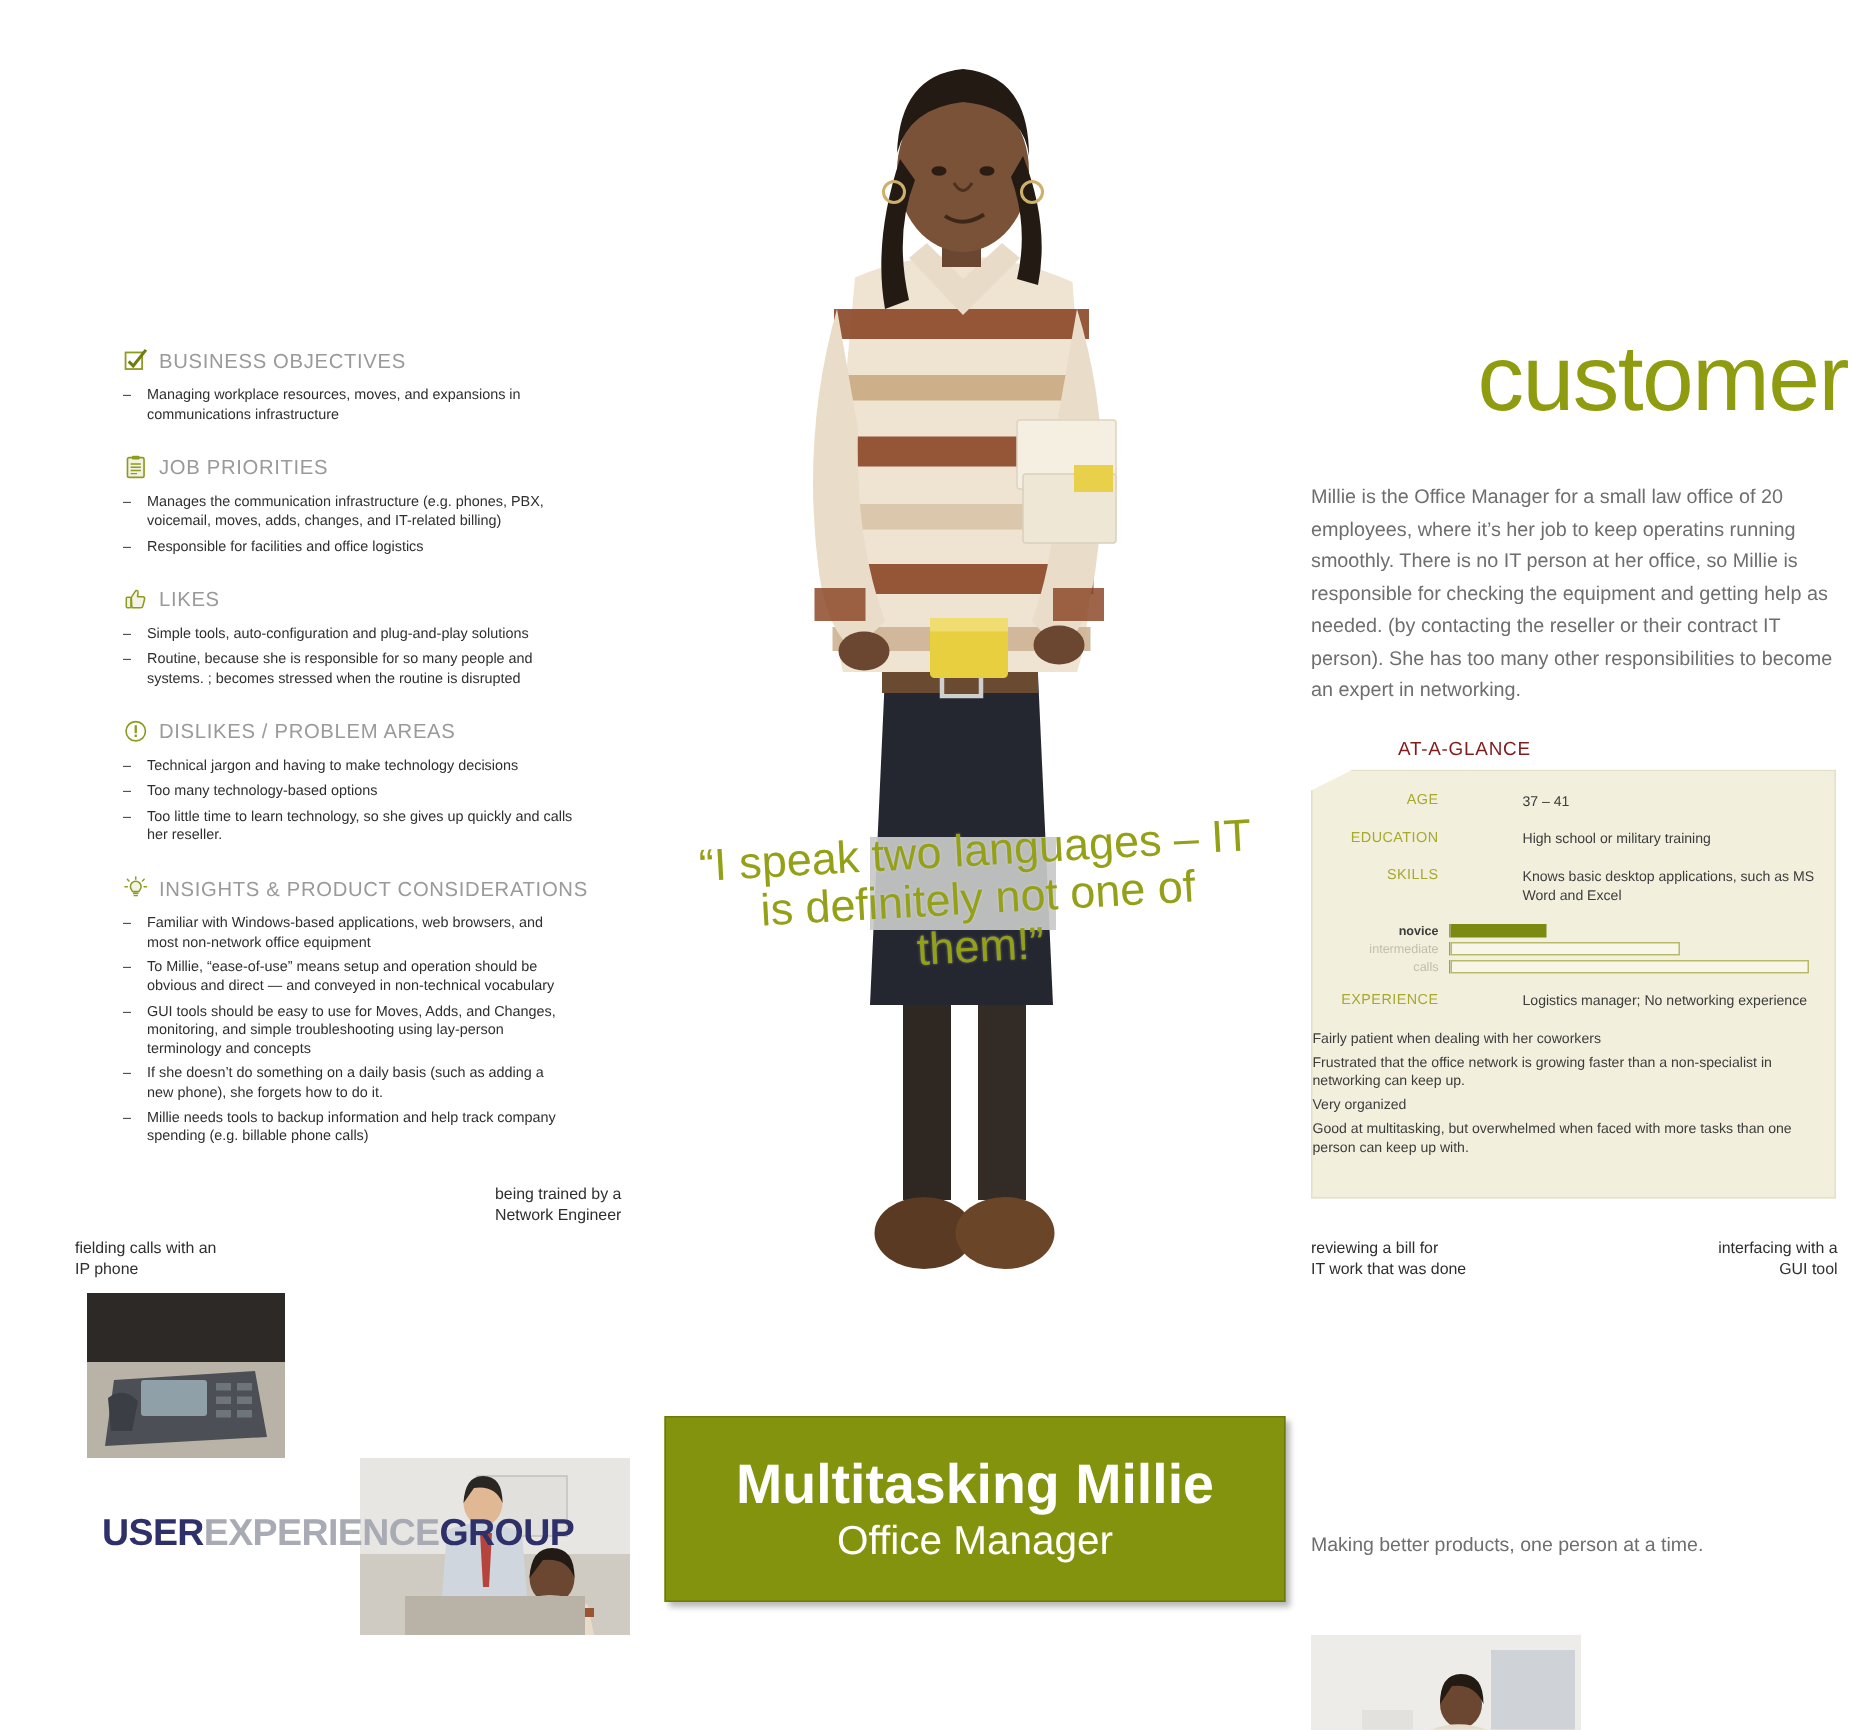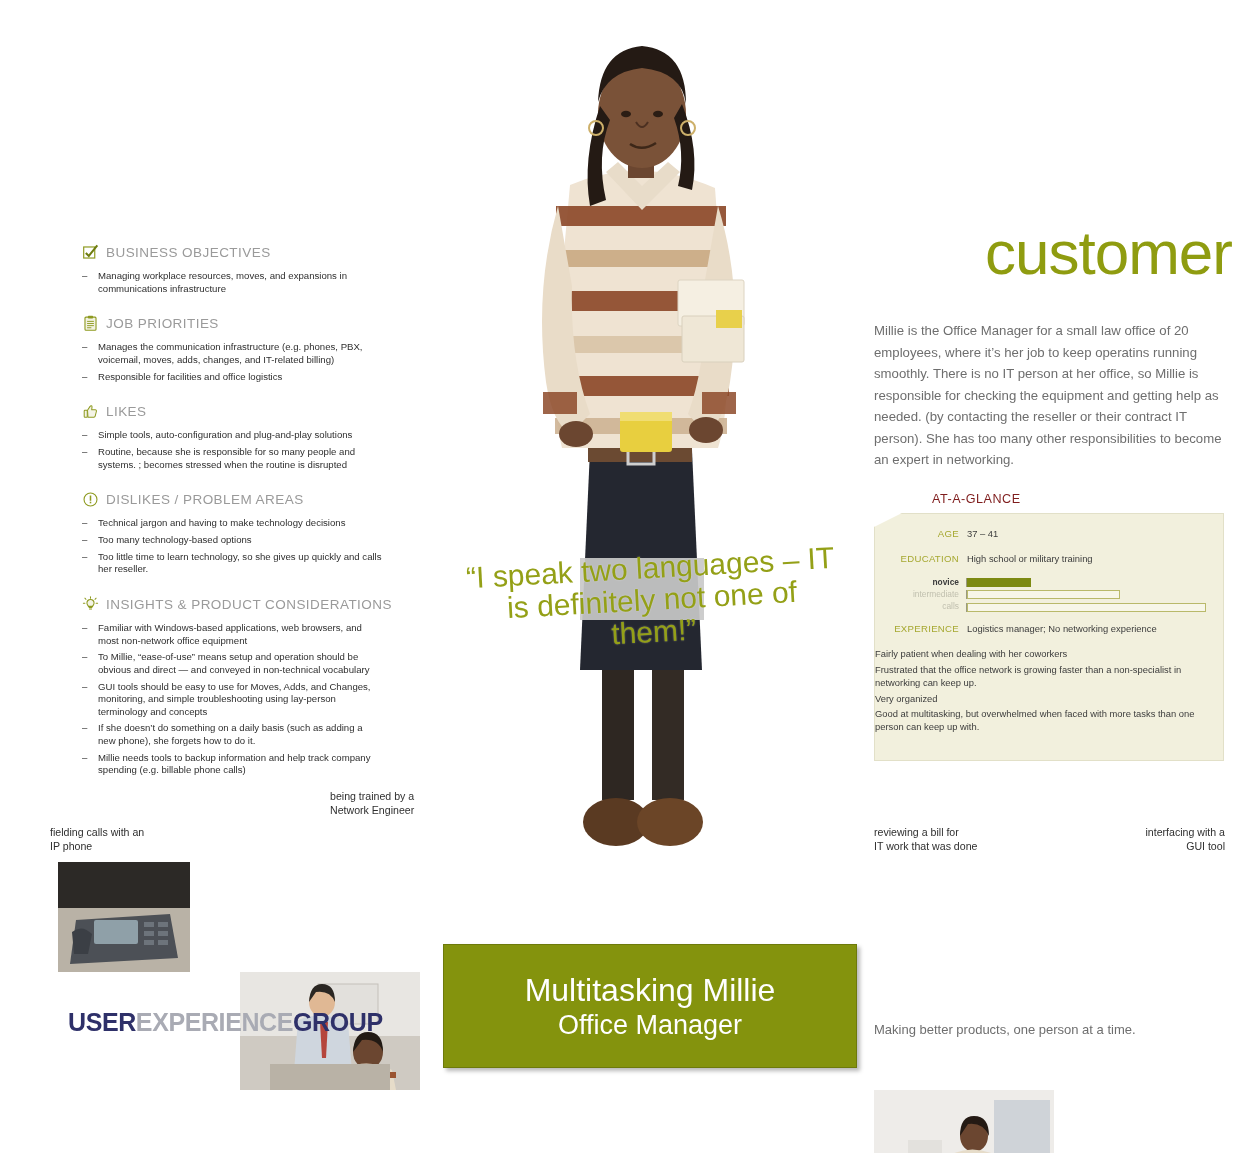--- a/index.html
+++ b/index.html
@@ -4,21 +4,21 @@
 <style>
   html,body{margin:0;padding:0;background:#ffffff;}
   body{
     width:1239px;height:1153px;position:relative;overflow:hidden;
     font-family:"Liberation Sans","DejaVu Sans",sans-serif;
     color:#3a3a3a;
   }
   .abs{position:absolute;}
 
   
-  #left-column{left:82px;top:244px;width:300px;}
+  #left-column{left:82px;top:232px;width:300px;}
   .section{margin-bottom:20px;}
   .section-head{display:flex;align-items:center;gap:7px;margin-bottom:9px;}
   .section-title{
     font-size:13.5px;letter-spacing:.45px;color:#9a9a9a;font-weight:400;
     white-space:nowrap;
   }
   .sec-icon{width:17px;height:17px;flex:0 0 17px;display:block;}
   .bullets{margin:0;padding:0;list-style:none;}
   .bullets li{
     display:flex;gap:7px;font-size:9.6px;line-height:1.32;color:#2f2f2f;
@@ -40,42 +40,42 @@
   }
 
   
   #name-plate{
     left:443px;top:944px;width:412px;height:122px;
     background:#84930d;border:1px solid #6d7a0b;
     box-shadow:3px 3px 4px rgba(0,0,0,.28);
     display:flex;flex-direction:column;align-items:center;justify-content:center;
     z-index:7;
   }
-  #name-plate .n1{color:#fff;font-size:32px;line-height:1;margin-bottom:6px;font-weight:400;}
+  #name-plate .n1{color:#fff;font-size:37px;line-height:1;margin-bottom:6px;font-weight:700;}
   #name-plate .n2{color:#fff;font-size:27px;line-height:1;font-weight:400;}
 
   
   #right-column{left:874px;top:222px;width:358px;}
   #customer-title{
     font-size:62px;line-height:1;color:#8f9c10;font-weight:400;
     text-align:right;letter-spacing:-1px;margin-bottom:36px;
   }
   #customer-desc{font-size:13.2px;line-height:1.63;color:#6e6e6e;}
 
   
   #at-a-glance{left:874px;top:492px;width:350px;}
   #aag-title{
     font-size:12.6px;letter-spacing:.5px;color:#7f1d1d;margin-left:58px;margin-bottom:7px;
   }
   #aag-panel{
     background:#f2f0dd;border:1px solid #e2e0c8;position:relative;
     padding:14px 10px 14px 0;
     clip-path:polygon(28px 0, 100% 0, 100% 100%, 0 100%, 0 14px);
   }
-  .aag-row{display:flex;margin-bottom:9px;}
+  .aag-row{display:flex;margin-bottom:9px;gap:48px;}
   .aag-label{
     flex:0 0 84px;text-align:right;padding-right:8px;
     font-size:9.6px;color:#a6a830;letter-spacing:.3px;line-height:1.35;
   }
   .aag-val{flex:1 1 auto;font-size:9.4px;color:#3c3c3c;line-height:1.38;}
   .aag-val p{margin:0 0 3px 0;}
 
   
   .skillbars{display:flex;flex-direction:column;gap:3px;margin:2px 0 11px 0;}
   .skillrow{display:flex;align-items:center;}
@@ -314,20 +314,26 @@
       </div>
     </div>
 
     <div class="aag-row">
       <div class="aag-label">EDUCATION</div>
       <div class="aag-val">
         <p>High school or military training</p>
       </div>
     </div>
 
+    <div class="aag-row">
+      <div class="aag-label">SKILLS</div>
+      <div class="aag-val">
+        <p>Knows basic desktop applications, such as MS Word and Excel</p>
+      </div>
+    </div>
 
     <div class="skillbars">
       <div class="skillrow lvl0">
         <div class="sl">novice</div>
         <div class="barwrap">
             <div class="bar filled" style="width:26%"></div>
           </div>
       </div>
       <div class="skillrow lvl1">
         <div class="sl">intermediate</div>

